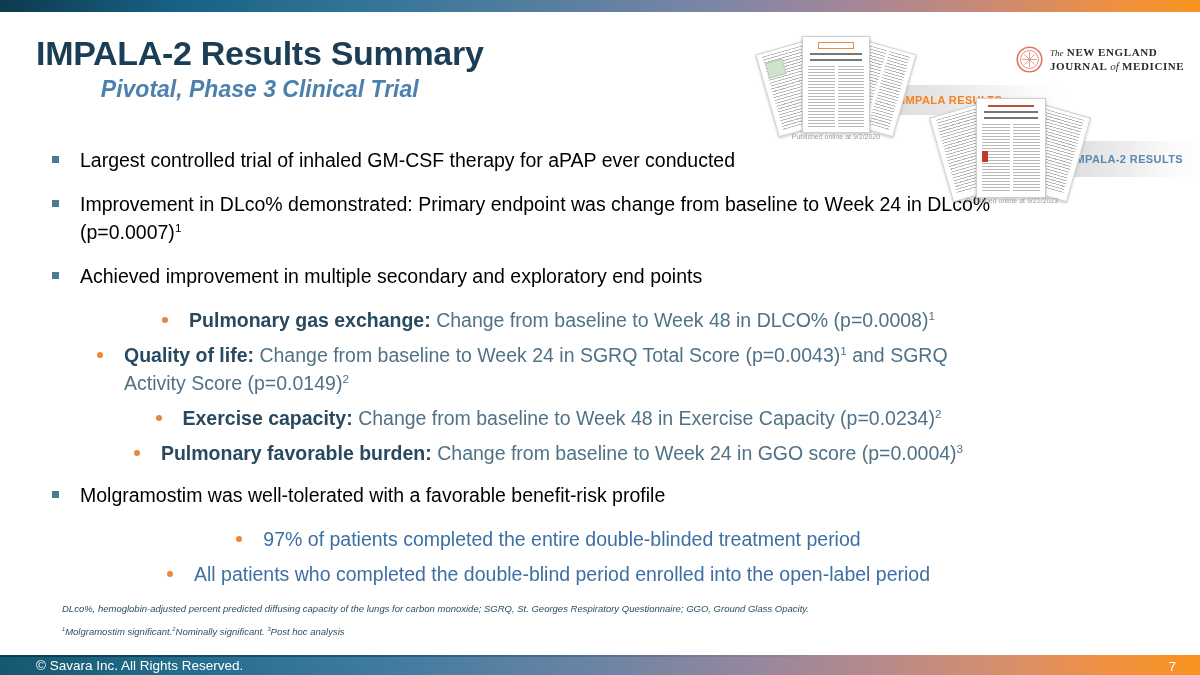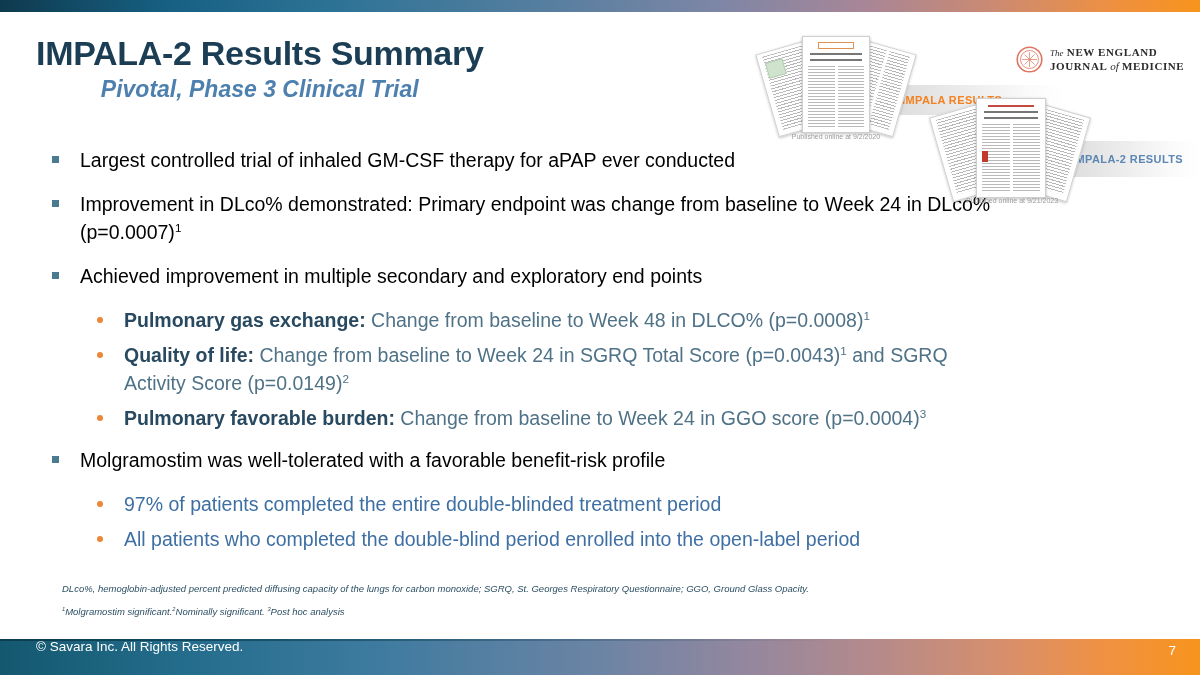--- a/index.html
+++ b/index.html
@@ -4,24 +4,24 @@
 <style>
   html,body{margin:0;padding:0;}
   body{width:1200px;height:675px;overflow:hidden;background:#fff;
        font-family:"Liberation Sans",sans-serif;}
   .slide{position:relative;width:1200px;height:675px;background:#fff;}
 
   
   .top-bar{position:absolute;left:0;top:0;width:100%;height:12px;
     background:linear-gradient(to right,#0e3a4e 0%,#176083 14%,#2d7396 28%,#557e9f 45%,
       #7e86a6 60%,#a88697 72%,#cc8a71 83%,#ef9040 93%,#f7941d 100%);}
-  .footer-bar{position:absolute;left:0;bottom:0;width:100%;height:36px;
+  .footer-bar{position:absolute;left:0;bottom:0;width:100%;height:20px;
     background:linear-gradient(to right,#14586f 0%,#236c8b 15%,#3f7ba0 32%,#6c84a4 50%,
       #93879f 62%,#b58a8b 73%,#d88f6a 84%,#f09143 92%,#f7941d 100%);
-    display:flex;color:#fff;font-size:13.5px;}
+    display:flex;align-items:center;color:#fff;font-size:13.5px;}
   .footer-bar::before{content:"";position:absolute;left:0;top:0;width:100%;height:2px;
     background:linear-gradient(to right,rgba(10,56,75,.85),rgba(10,56,75,0) 70%);}
   .footer-bar .copy{margin-left:36px;}
   .footer-bar .pagenum{position:absolute;right:24px;top:4px;font-size:13.5px;}
 
   
   .title-block{position:absolute;left:36px;top:34px;}
   .title-block h1{margin:0;font-size:34px;font-weight:bold;color:#1b3e55;letter-spacing:-.3px;}
   .title-block h2{margin:3px 0 0 0;font-size:23px;font-weight:bold;font-style:italic;color:#4d80ae;text-align:center;}
 
@@ -62,29 +62,29 @@
   .nejm-text i{font-weight:normal;letter-spacing:0;text-align:center;}
   .nejm-text .small-the{font-size:9px;}
 
   
   .content{position:absolute;left:50px;top:146px;width:950px;}
   .l1{display:flex;margin-bottom:16px;}
   .sq{width:7px;height:7px;background:#4a7b91;margin:10px 21px 0 2px;flex:none;}
   .btext{font-size:19.5px;line-height:28px;}
   .l1text{color:#000000;}
   .sublist{margin:6px 0 14px 45px;}
-  .l2{display:flex;margin-bottom:7px;}
+  .l2{display:flex;margin-bottom:7px;justify-content:center;}
   .dot{width:6px;height:6px;border-radius:50%;background:#ec8638;margin:11px 21px 0 2px;flex:none;}
   .l2text{color:#4f7287;}
   .l2text .b{font-weight:bold;color:#28495f;}
   .l2.blue .l2text{color:#3e6fa3;}
   sup{font-size:60%;line-height:0;vertical-align:super;}
 
   
-  .footnotes{position:absolute;left:62px;top:583px;width:1000px;}
+  .footnotes{position:absolute;left:62px;top:603px;width:1000px;}
   .fnline{font-size:9.5px;font-style:italic;color:#2c4f63;margin-bottom:12px;}
 </style>
 </head>
 <body>
 
 <div class="slide">
   <div class="top-bar"></div>
 
   <header class="title-block">
     <h1>IMPALA-2 Results Summary</h1>
@@ -178,20 +178,24 @@
         <div class="l2">
           <span class="dot"></span>
           <div class="btext l2text"><span class="b">Pulmonary gas exchange: </span><span>Change from baseline to Week 48 in DLCO% (p=0.0008)</span><sup>1</sup></div>
         </div>
         <div class="l2">
           <span class="dot"></span>
           <div class="btext l2text"><span class="b">Quality of life: </span><span>Change from baseline to Week 24 in SGRQ Total Score (p=0.0043)</span><sup>1</sup><span> and SGRQ Activity Score (p=0.0149)</span><sup>2</sup></div>
         </div>
         <div class="l2">
           <span class="dot"></span>
+          <div class="btext l2text"><span class="b">Exercise capacity: </span><span>Change from baseline to Week 48 in Exercise Capacity (p=0.0234)</span><sup>2</sup></div>
+        </div>
+        <div class="l2">
+          <span class="dot"></span>
           <div class="btext l2text"><span class="b">Pulmonary favorable burden: </span><span>Change from baseline to Week 24 in GGO score (p=0.0004)</span><sup>3</sup></div>
         </div>
       </div>
       <div class="l1">
         <span class="sq"></span>
         <div class="btext l1text"><span>Molgramostim was well-tolerated with a favorable benefit-risk profile</span></div>
       </div>
       <div class="sublist">
         <div class="l2 blue">
           <span class="dot"></span>

